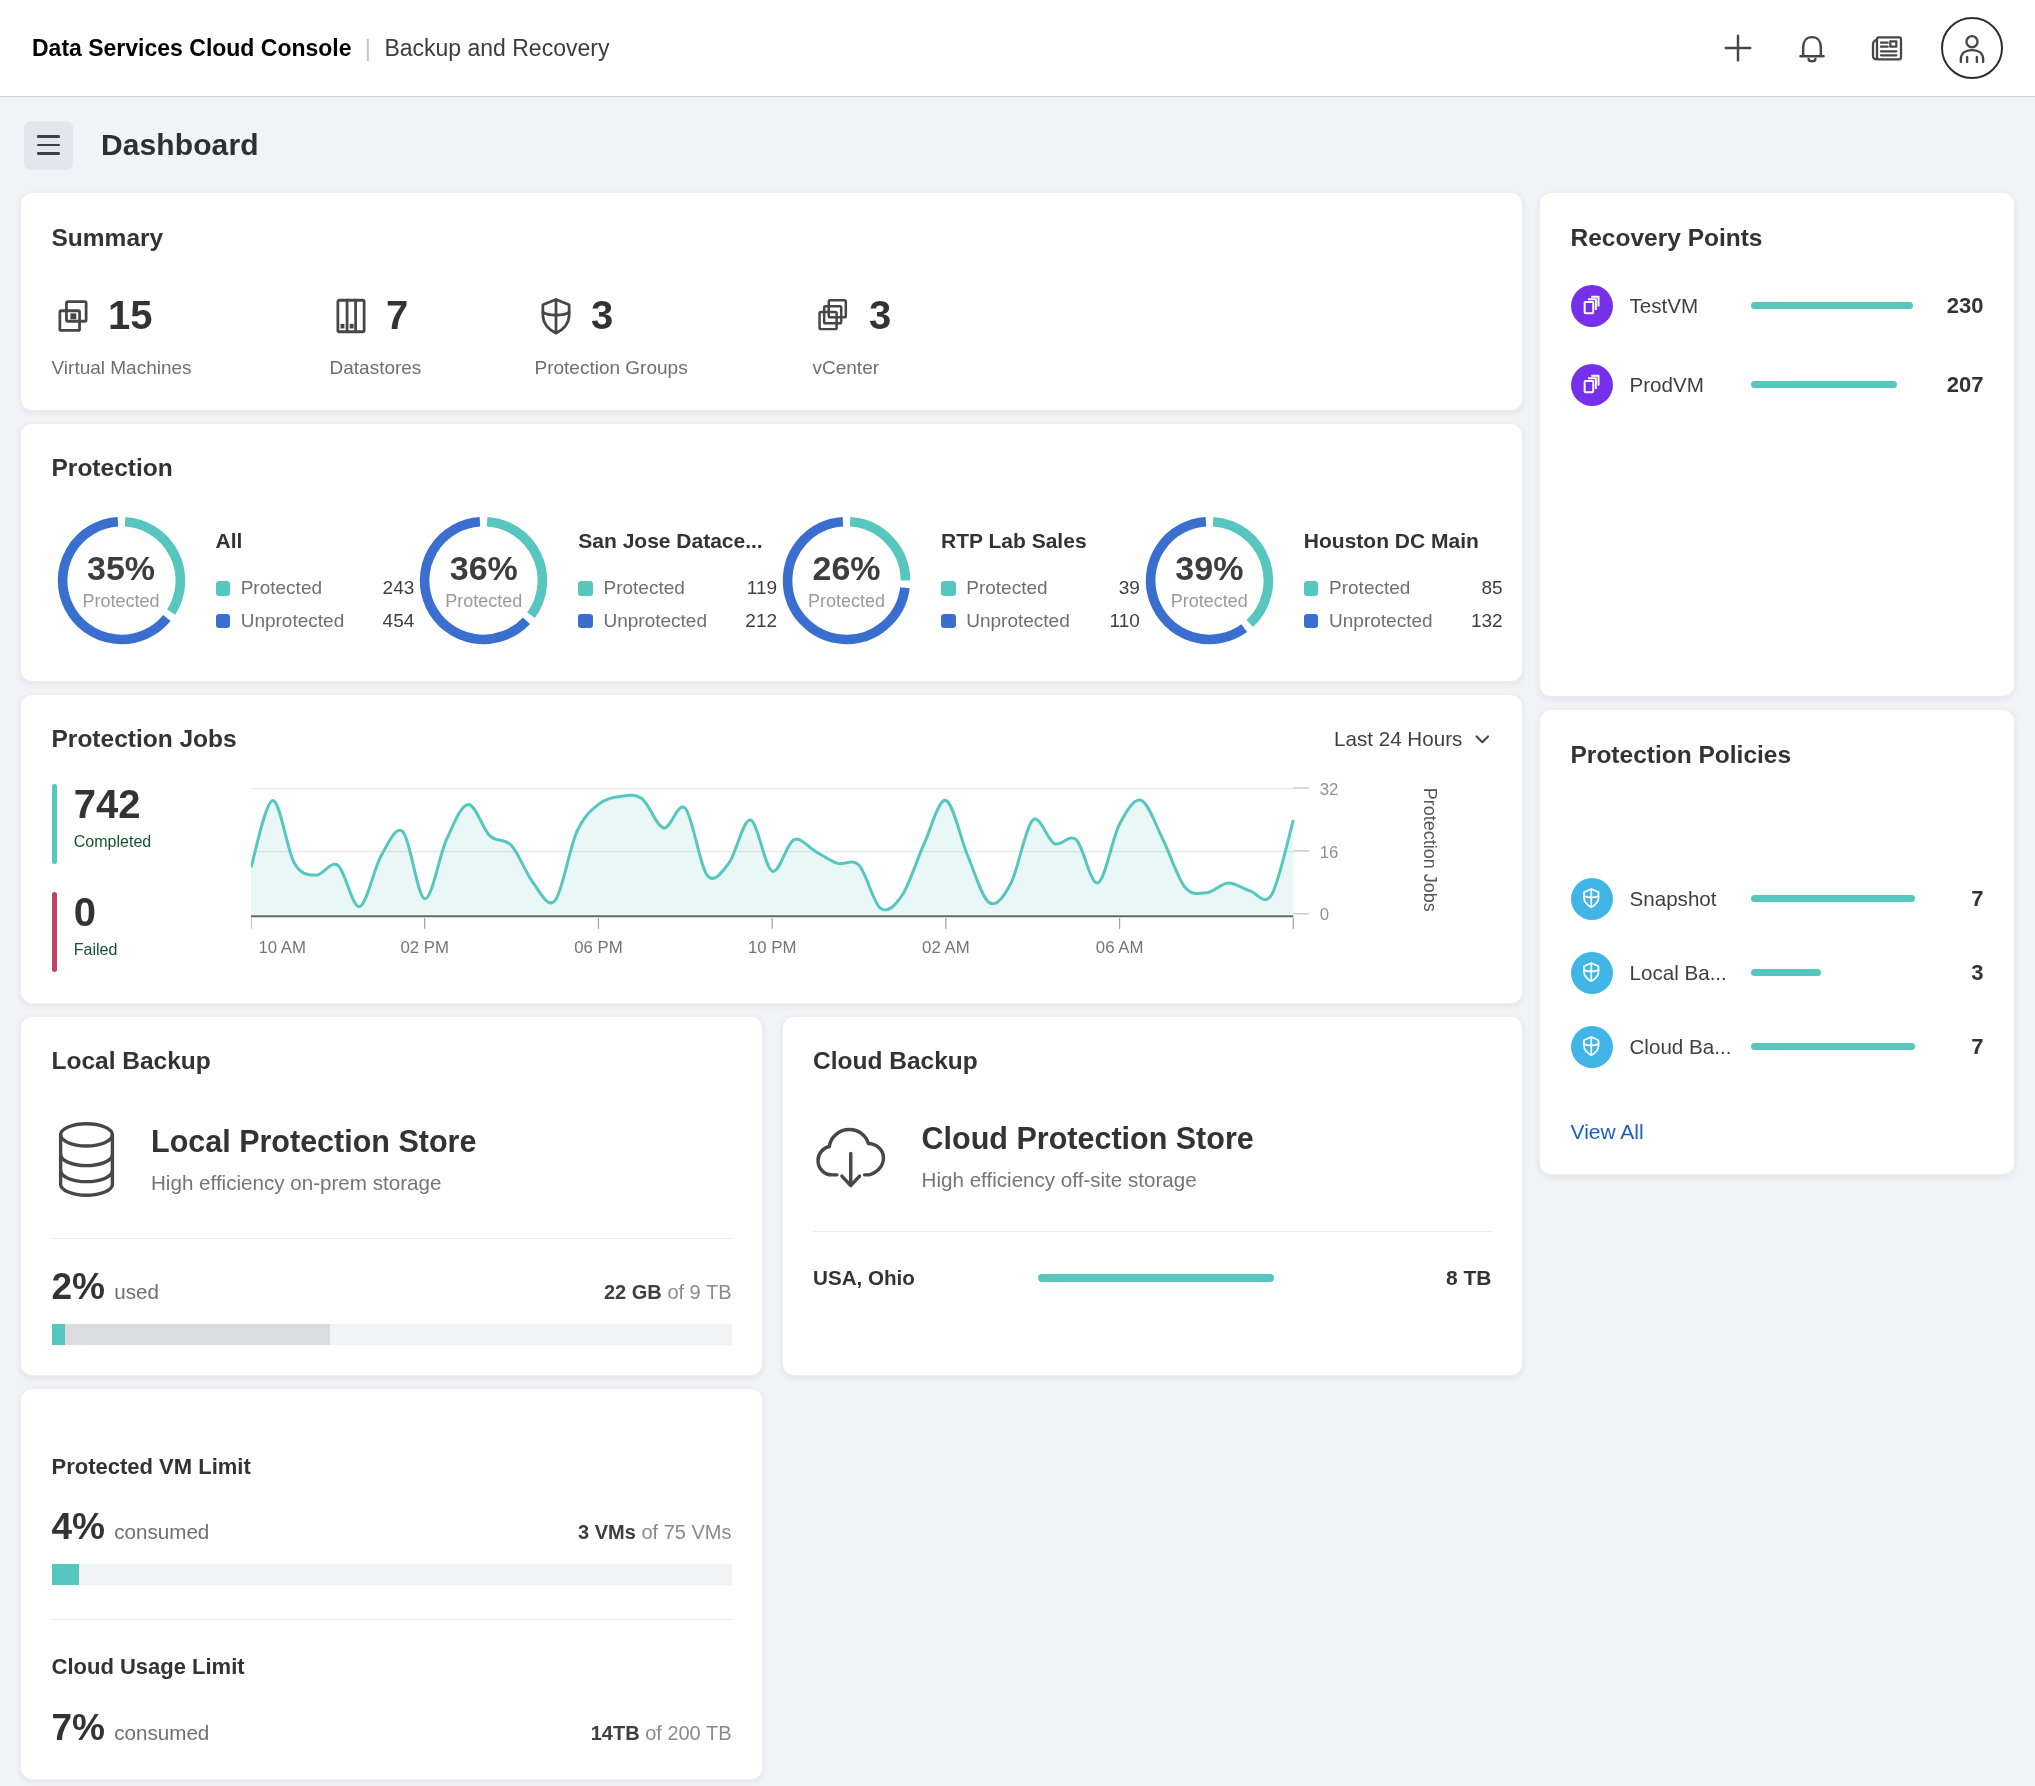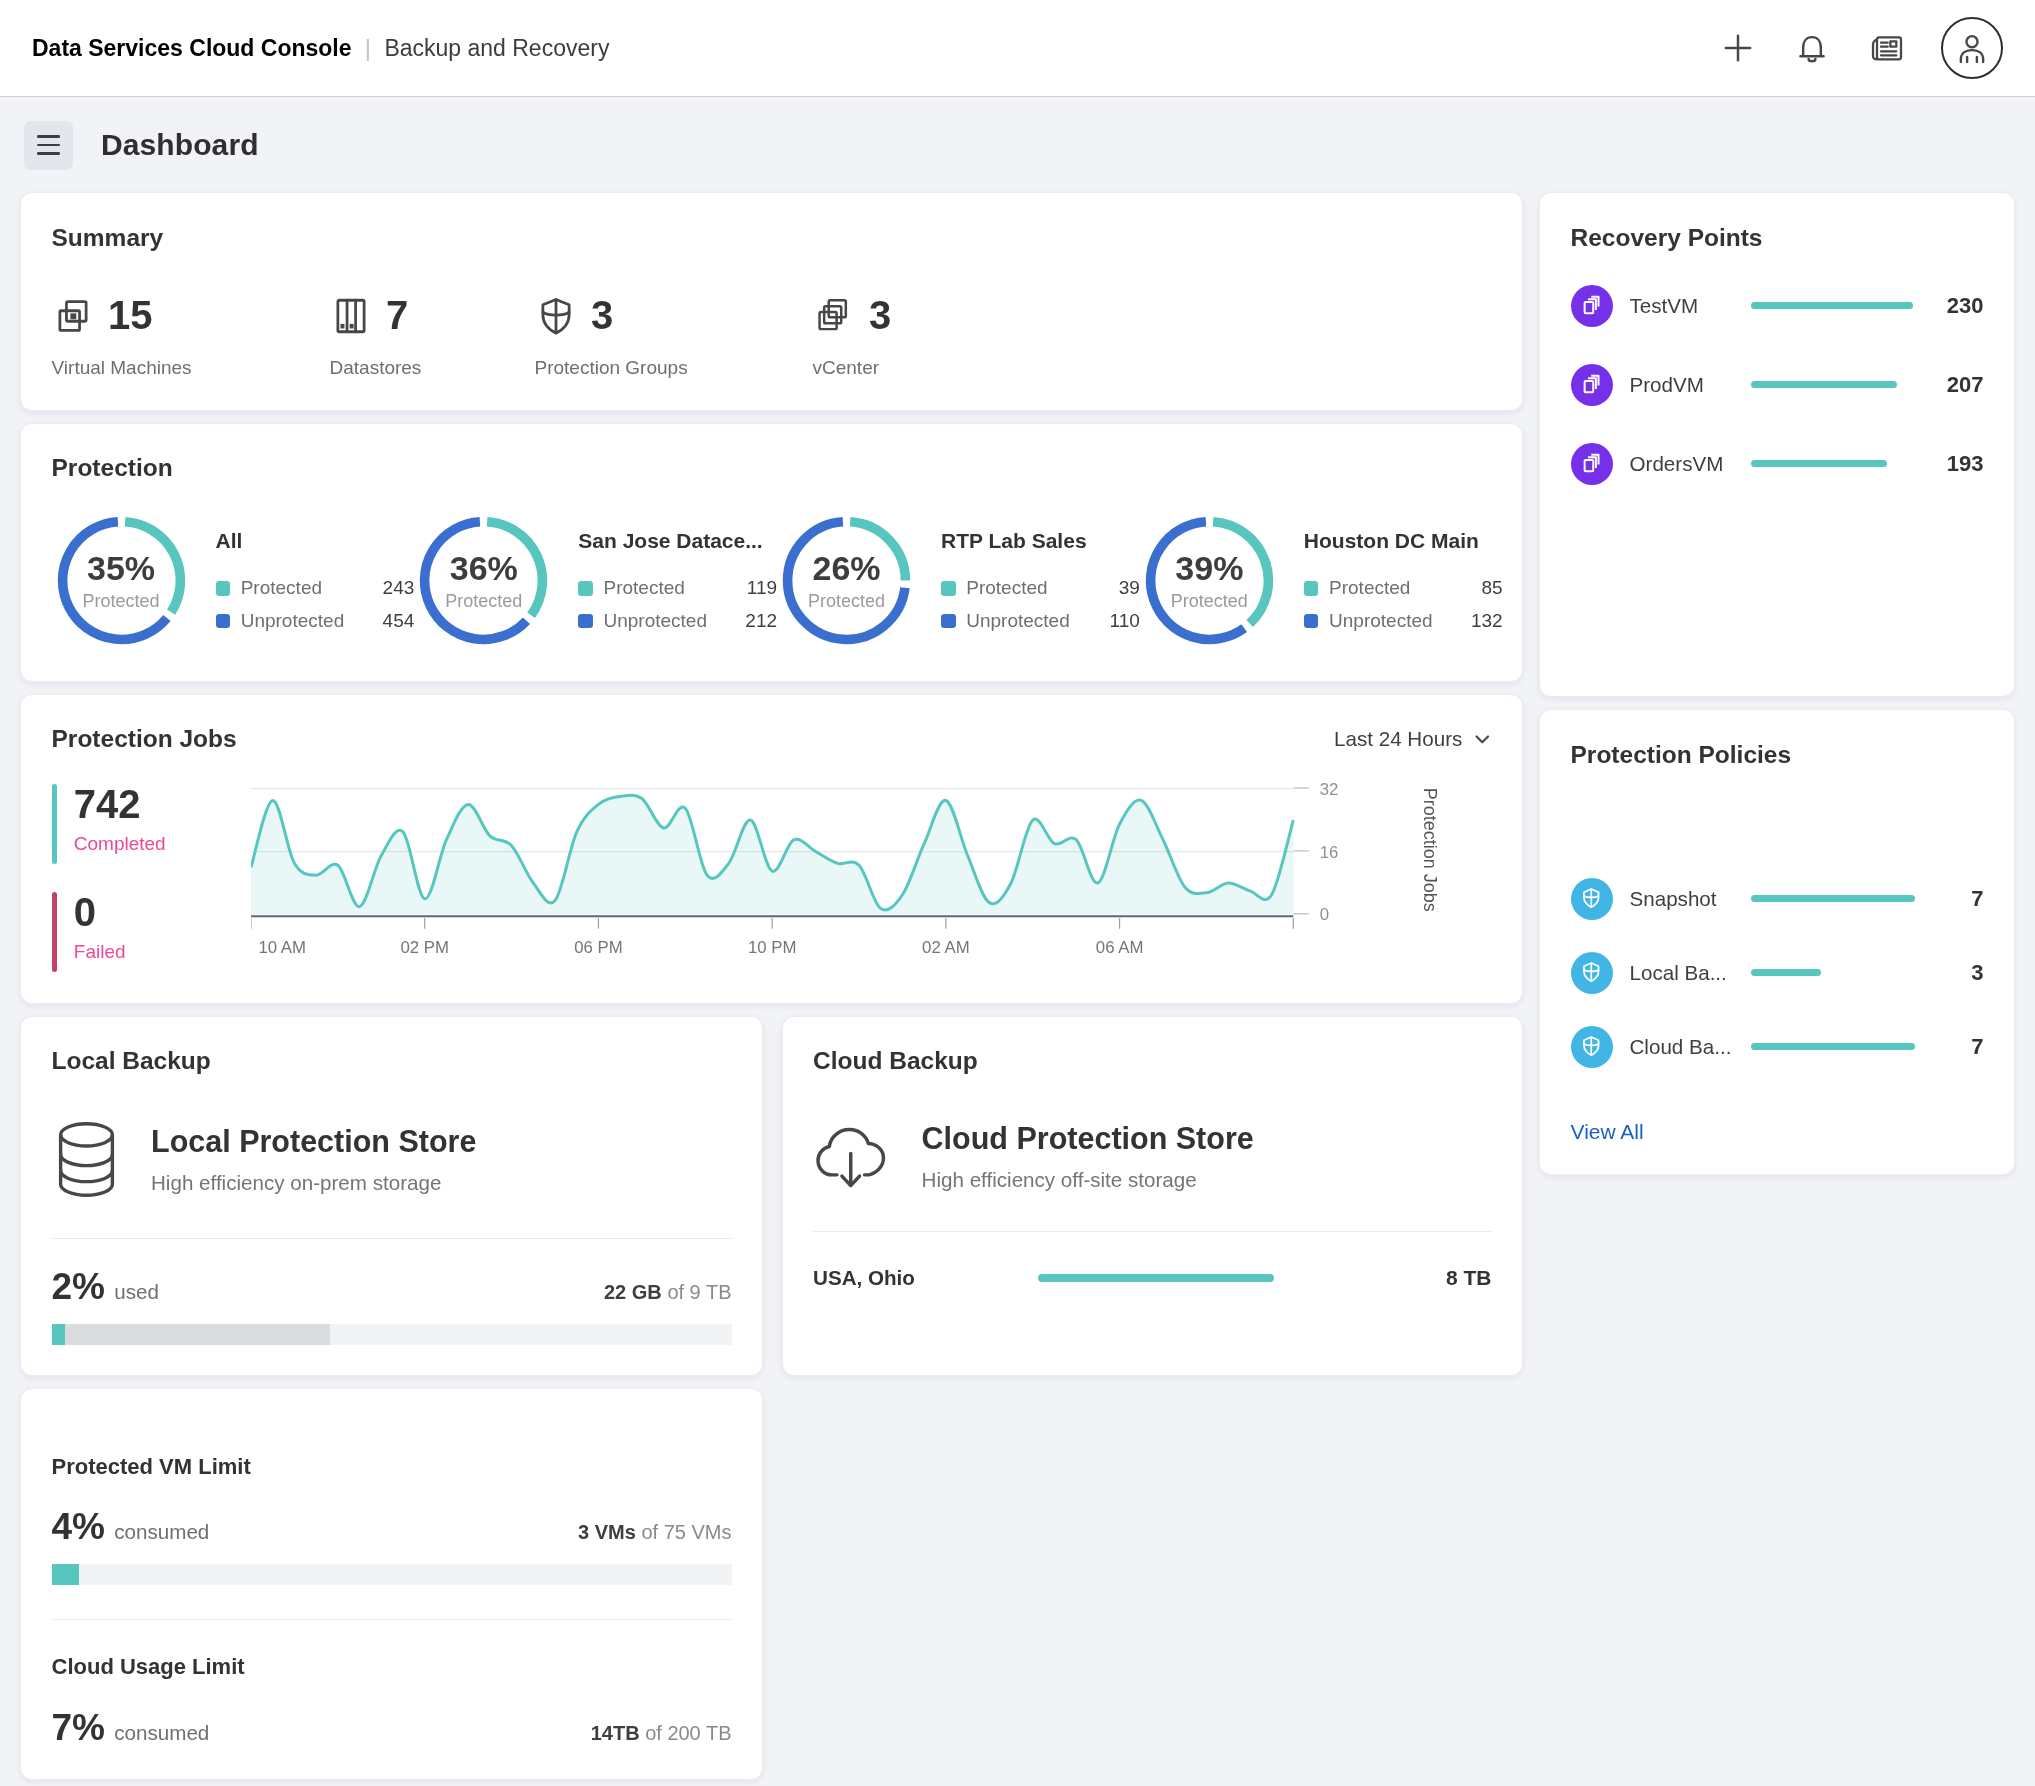--- a/index.html
+++ b/index.html
@@ -74,21 +74,21 @@
   .range-btn { display:flex; align-items:center; gap:10.6px; background:none; border:none;
                font-size:20.6px; color:#3F3F3F; font-family:inherit; cursor:pointer; }
   .jobs-body { display:flex; margin-top:20px; align-items:flex-start; }
   .jobs-stats { width:199px; flex:none; padding-top:10.6px; }
   .stat { display:flex; gap:17px; }
   .stat + .stat { margin-top:28px; }
   .stat-bar { width:5.3px; height:80px; border-radius:2.7px; }
   .stat-bar.teal { background:var(--teal); }
   .stat-bar.crimson { background:var(--crimson); }
   .stat-num { font-size:40px; font-weight:700; color:#333; line-height:1; }
-  .stat-lab { font-size:19px; color:#ec4899; margin-top:9.3px; }
+  .stat-lab { font-size:16px; color:#14532d; margin-top:9.3px; }
 
   
   .panel-rows { margin-top:33px; }
   .prow { display:flex; align-items:center; margin-top:22.5px; }
   .prow:first-child { margin-top:0; }
   .circle-ic { width:42px; height:42px; border-radius:50%; flex:none;
                display:flex; align-items:center; justify-content:center; }
   .circle-ic.purple { background:var(--purple); }
   .circle-ic.lblue { background:var(--light-blue); }
   .prow-name { font-size:20.6px; color:#3F3F3F; width:117px; margin-left:17px;
@@ -512,34 +512,20 @@
                   <path d="M12 8 H24 V24"></path>
                   <path d="M17 4 H28 V19"></path>
                 </svg>
               </span>
             <span class="prow-name">ProdVM</span>
             <div class="prow-track">
                 <div class="prow-fill rp-fill" style="width: 86.3%;"></div>
               </div>
             <span class="prow-val">207</span>
           </div>
-          <div class="prow" style="margin-top:37px">
-            <span class="circle-ic purple">
-                <svg width="22.5" height="22.5" viewBox="0 0 34 34" fill="none" stroke="#fff" stroke-width="3" stroke-linejoin="round">
-                  <rect x="7" y="12" width="13" height="17" rx="1.5"></rect>
-                  <path d="M12 8 H24 V24"></path>
-                  <path d="M17 4 H28 V19"></path>
-                </svg>
-              </span>
-            <span class="prow-name">OrdersVM</span>
-            <div class="prow-track">
-                <div class="prow-fill rp-fill" style="width: 80.4%;"></div>
-              </div>
-            <span class="prow-val">193</span>
-          </div>
         </div>
       </section>
 
       <section class="card policies">
         <h2>Protection Policies</h2>
         <div class="panel-rows">
           <div class="prow">
             <span class="circle-ic lblue">
                 <svg width="22.5" height="22.5" viewBox="0 0 34 34" fill="none" stroke="#fff" stroke-width="2.6" stroke-linejoin="round">
                   <path d="M17 3 L28 8 V16 C28 23 23 27.5 17 30.5 C11 27.5 6 23 6 16 V8 Z"></path>

